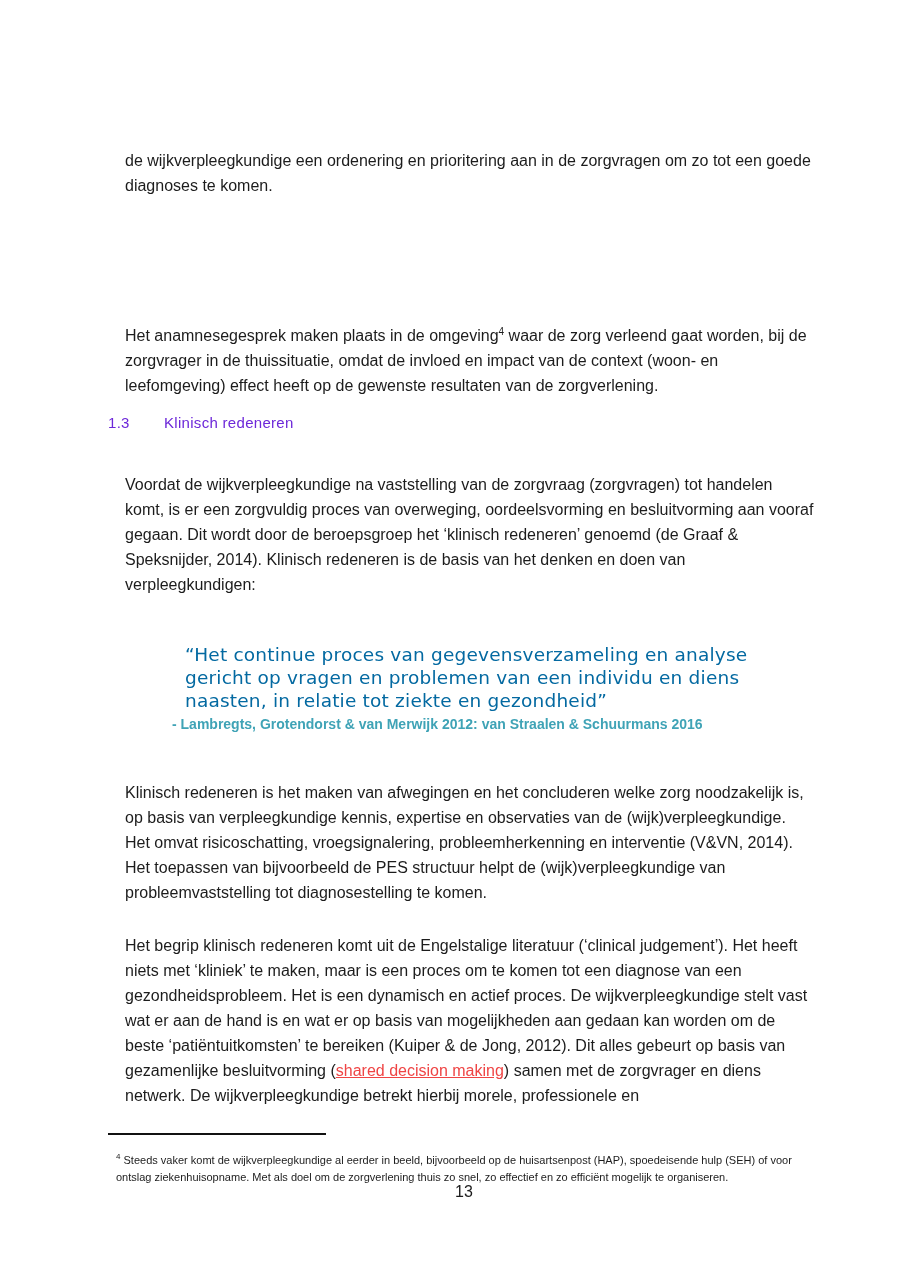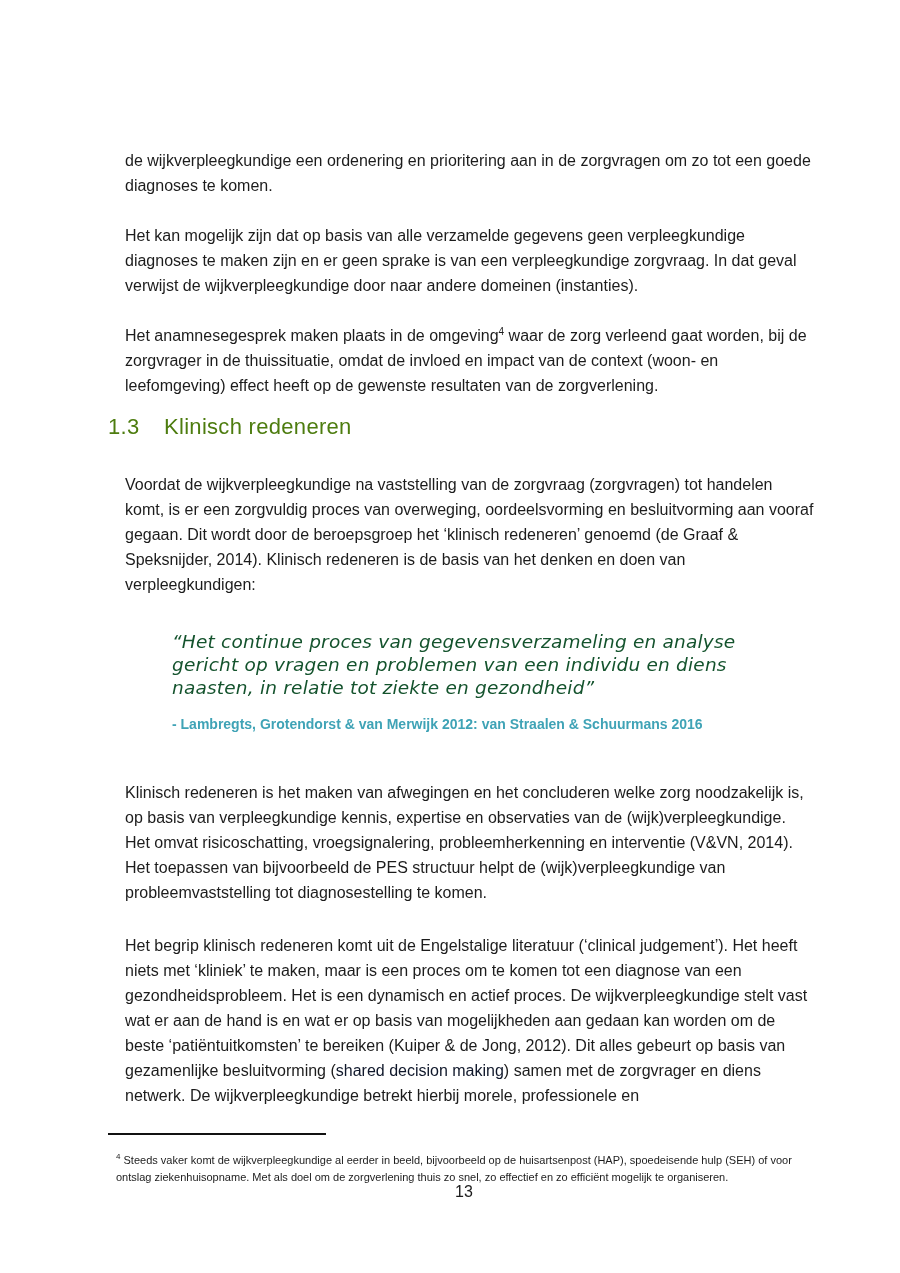--- a/index.html
+++ b/index.html
@@ -1,45 +1,44 @@
 <!DOCTYPE html>
 <html><head>
 <meta charset="utf-8">
 <style>
   html, body { margin: 0; padding: 0; background: #ffffff; }
   body { width: 900px; height: 1273px; position: relative; overflow: hidden;
          font-family: "Liberation Sans", sans-serif; color: #1a1a1a; }
   .page { position: absolute; left: 0; top: 0; width: 900px; height: 1273px; }
   .para { position: absolute; left: 117px; width: 690px; font-size: 16px; line-height: 25px;
           color: #1c1c1c; margin: 8px; }
-  .heading { position: absolute; left: 108px; top: 414px; font-size: 22px; color: #4d7c0f;
+  .heading { position: absolute; left: 108px; top: 414px; font-size: 15px; color: #6d28d9;
              font-weight: normal; margin: 0; letter-spacing: 0.3px; }
   .heading .num { display: inline-block; width: 56px; }
   .quote { position: absolute; left: 172px; top: 630px; width: 600px; font-size: 18.5px;
-           line-height: 23px; color: #14532d; font-style: italic; margin: 0;
+           line-height: 23px; color: #0369a1; margin: 13px;
            font-family: "DejaVu Sans", sans-serif; letter-spacing: 0.2px; }
   .quote-source { position: absolute; left: 172px; top: 716px; font-size: 14px; color: #3fa3b6;
                   font-weight: bold; margin: 0; }
   sup { font-size: 10px; line-height: 0; vertical-align: super; }
-  .link { color: #0f172a; }
+  .link { color: #ef4444; text-decoration: underline; }
   .footnote-rule { position: absolute; left: 108px; top: 1133px; width: 218px; height: 2px; background: #111; }
   .footnote { position: absolute; left: 108px; top: 1144px; width: 690px; font-size: 11px; line-height: 17px;
               color: #1c1c1c; margin: 8px; }
   .footnote sup { font-size: 8px; }
   .page-number { position: absolute; left: 14px; width: 900px; top: 1183px; text-align: center;
                  font-size: 16px; color: #1c1c1c; }
 </style>
 </head>
 <body>
 
 <div class="page">
 
   <p class="para" style="top:140px;">de wijkverpleegkundige een ordenering en prioritering aan in de zorgvragen om zo tot een goede diagnoses te komen.</p>
 
-  <p class="para" style="top:215px;">Het kan mogelijk zijn dat op basis van alle verzamelde gegevens geen verpleegkundige diagnoses te maken zijn en er geen sprake is van een verpleegkundige zorgvraag. In dat geval verwijst de wijkverpleegkundige door naar andere domeinen (instanties).</p>
 
   <p class="para" style="top:315px;"><span>Het anamnesegesprek maken plaats in de omgeving</span><sup>4</sup><span> waar de zorg verleend gaat worden, bij de zorgvrager in de thuissituatie, omdat de invloed en impact van de context (woon- en leefomgeving) effect heeft op de gewenste resultaten van de zorgverlening.</span></p>
 
   <h2 class="heading"><span class="num">1.3</span><span>Klinisch redeneren</span></h2>
 
   <p class="para" style="top:464px;">Voordat de wijkverpleegkundige na vaststelling van de zorgvraag (zorgvragen) tot handelen komt, is er een zorgvuldig proces van overweging, oordeelsvorming en besluitvorming aan vooraf gegaan. Dit wordt door de beroepsgroep het ‘klinisch redeneren’ genoemd (de Graaf &amp; Speksnijder, 2014). Klinisch redeneren is de basis van het denken en doen van verpleegkundigen:</p>
 
   <p class="quote">“Het continue proces van gegevensverzameling en analyse gericht op vragen en problemen van een individu en diens naasten, in relatie tot ziekte en gezondheid”</p>
   <p class="quote-source">- Lambregts, Grotendorst &amp; van Merwijk 2012: van Straalen &amp; Schuurmans 2016</p>
 

